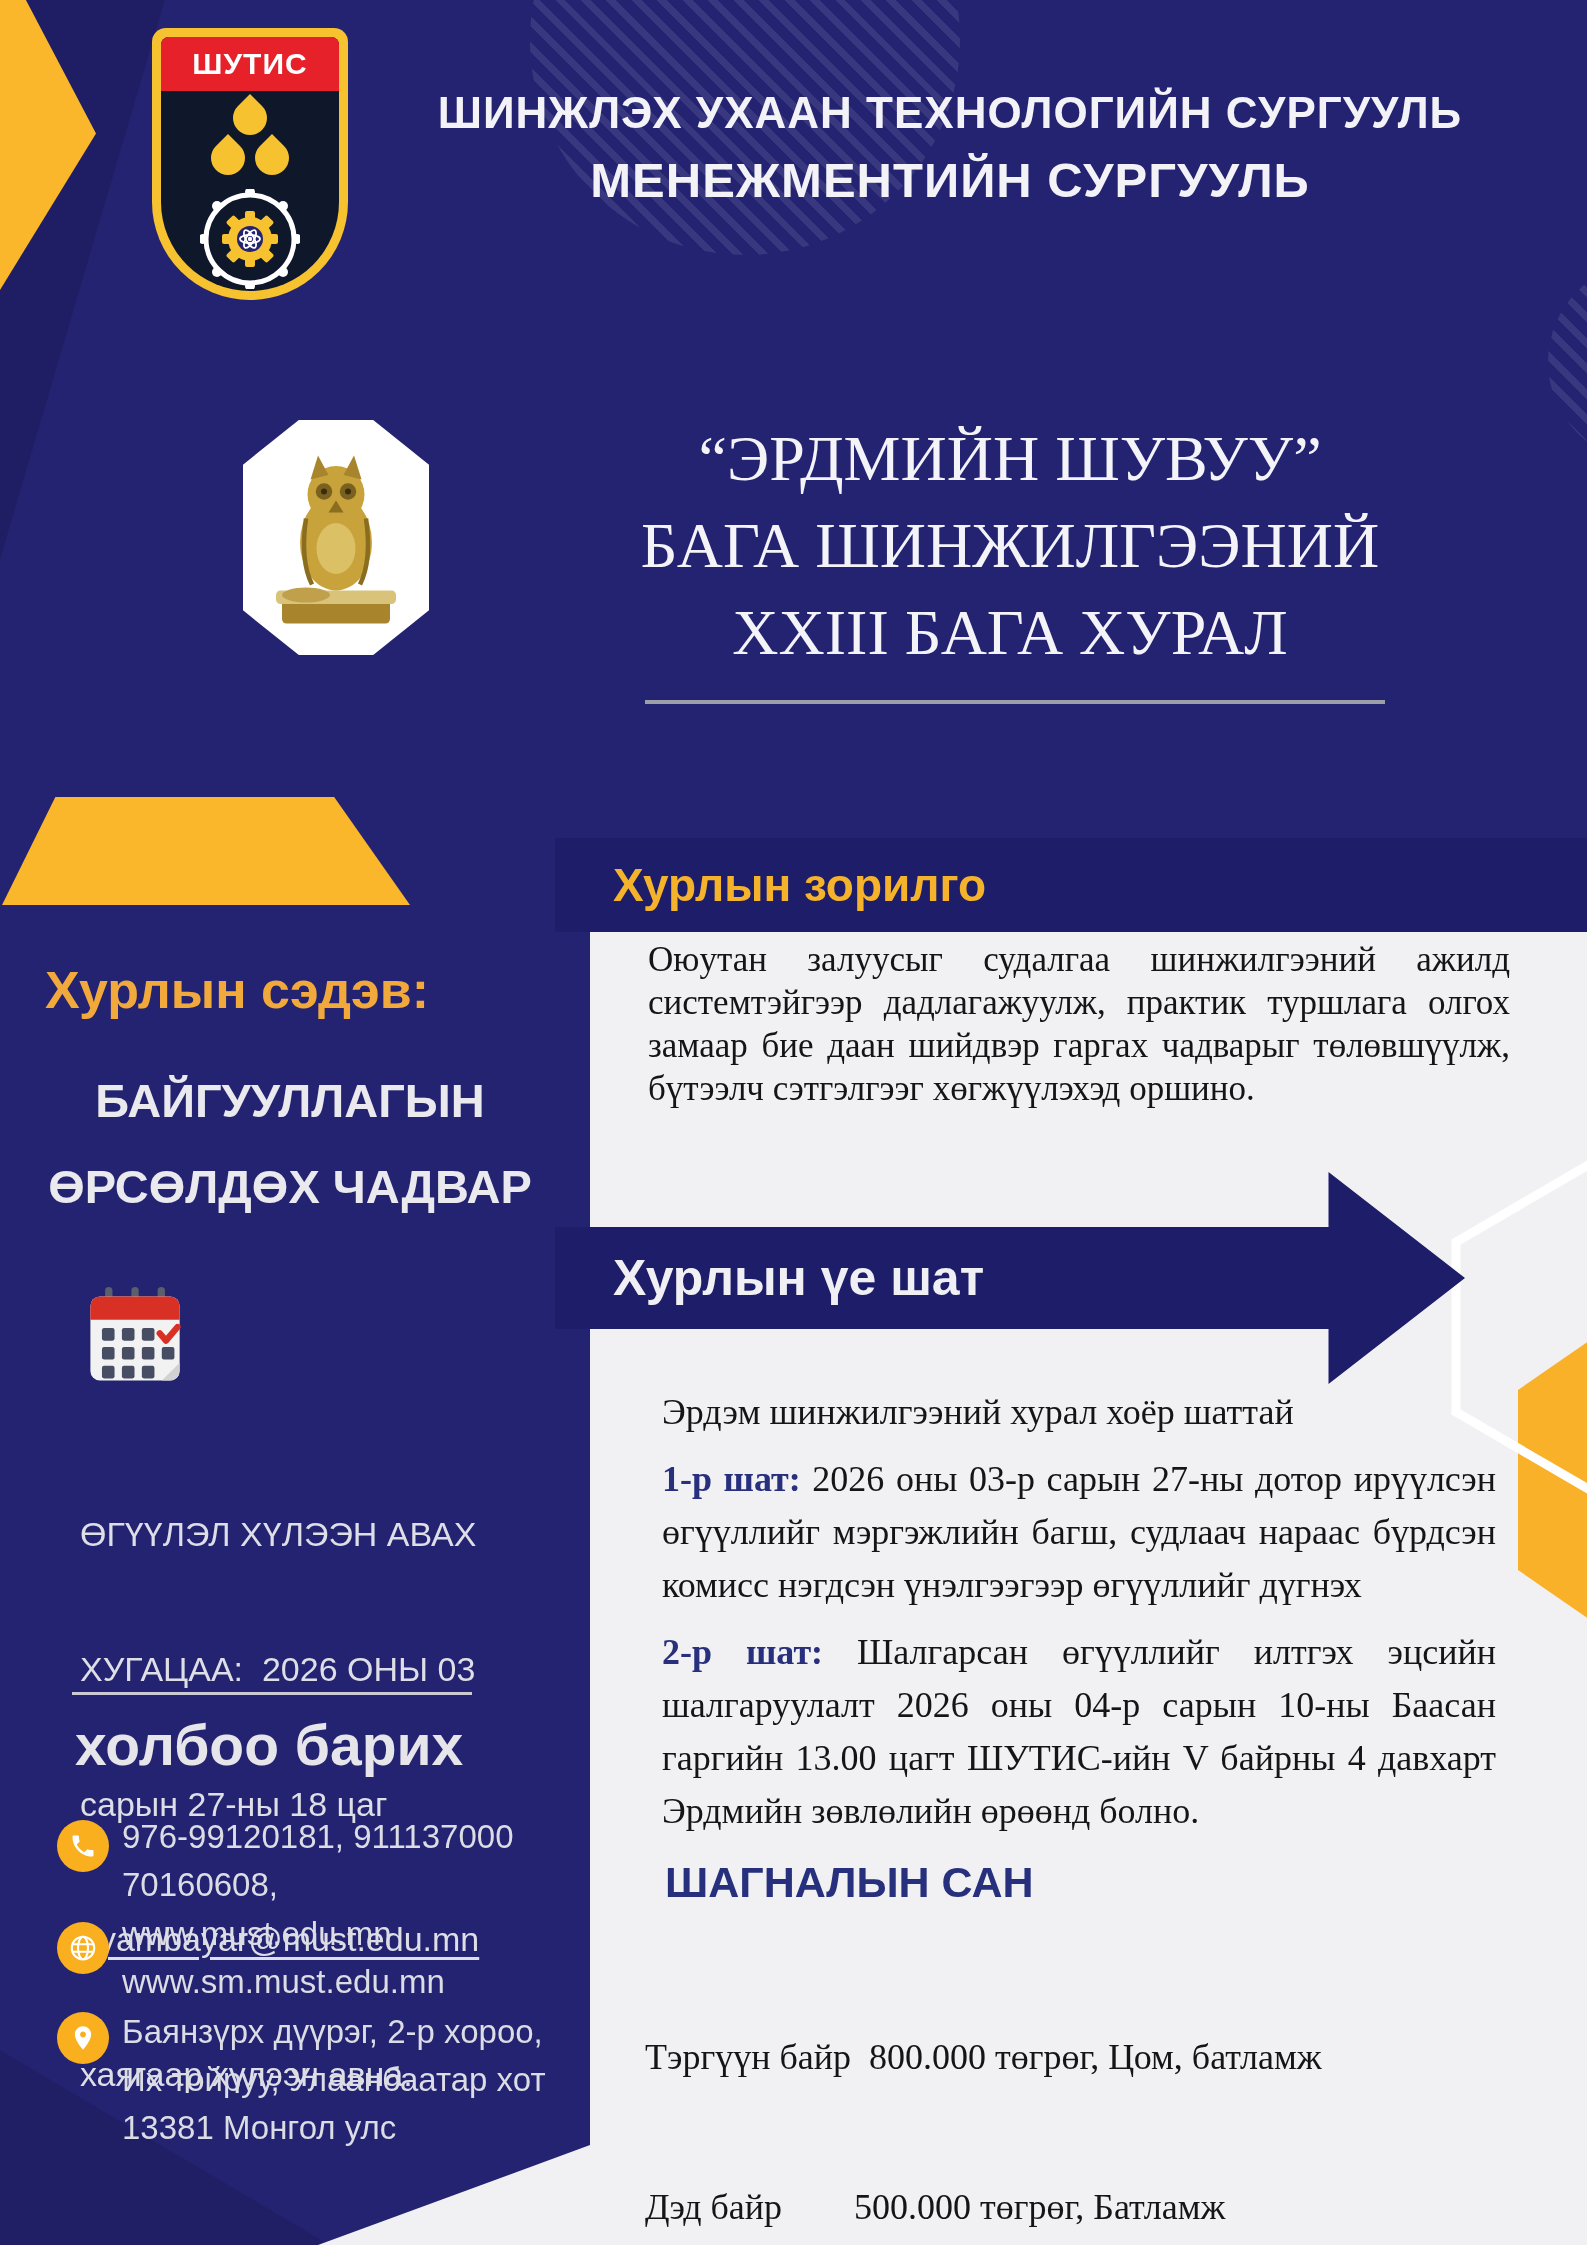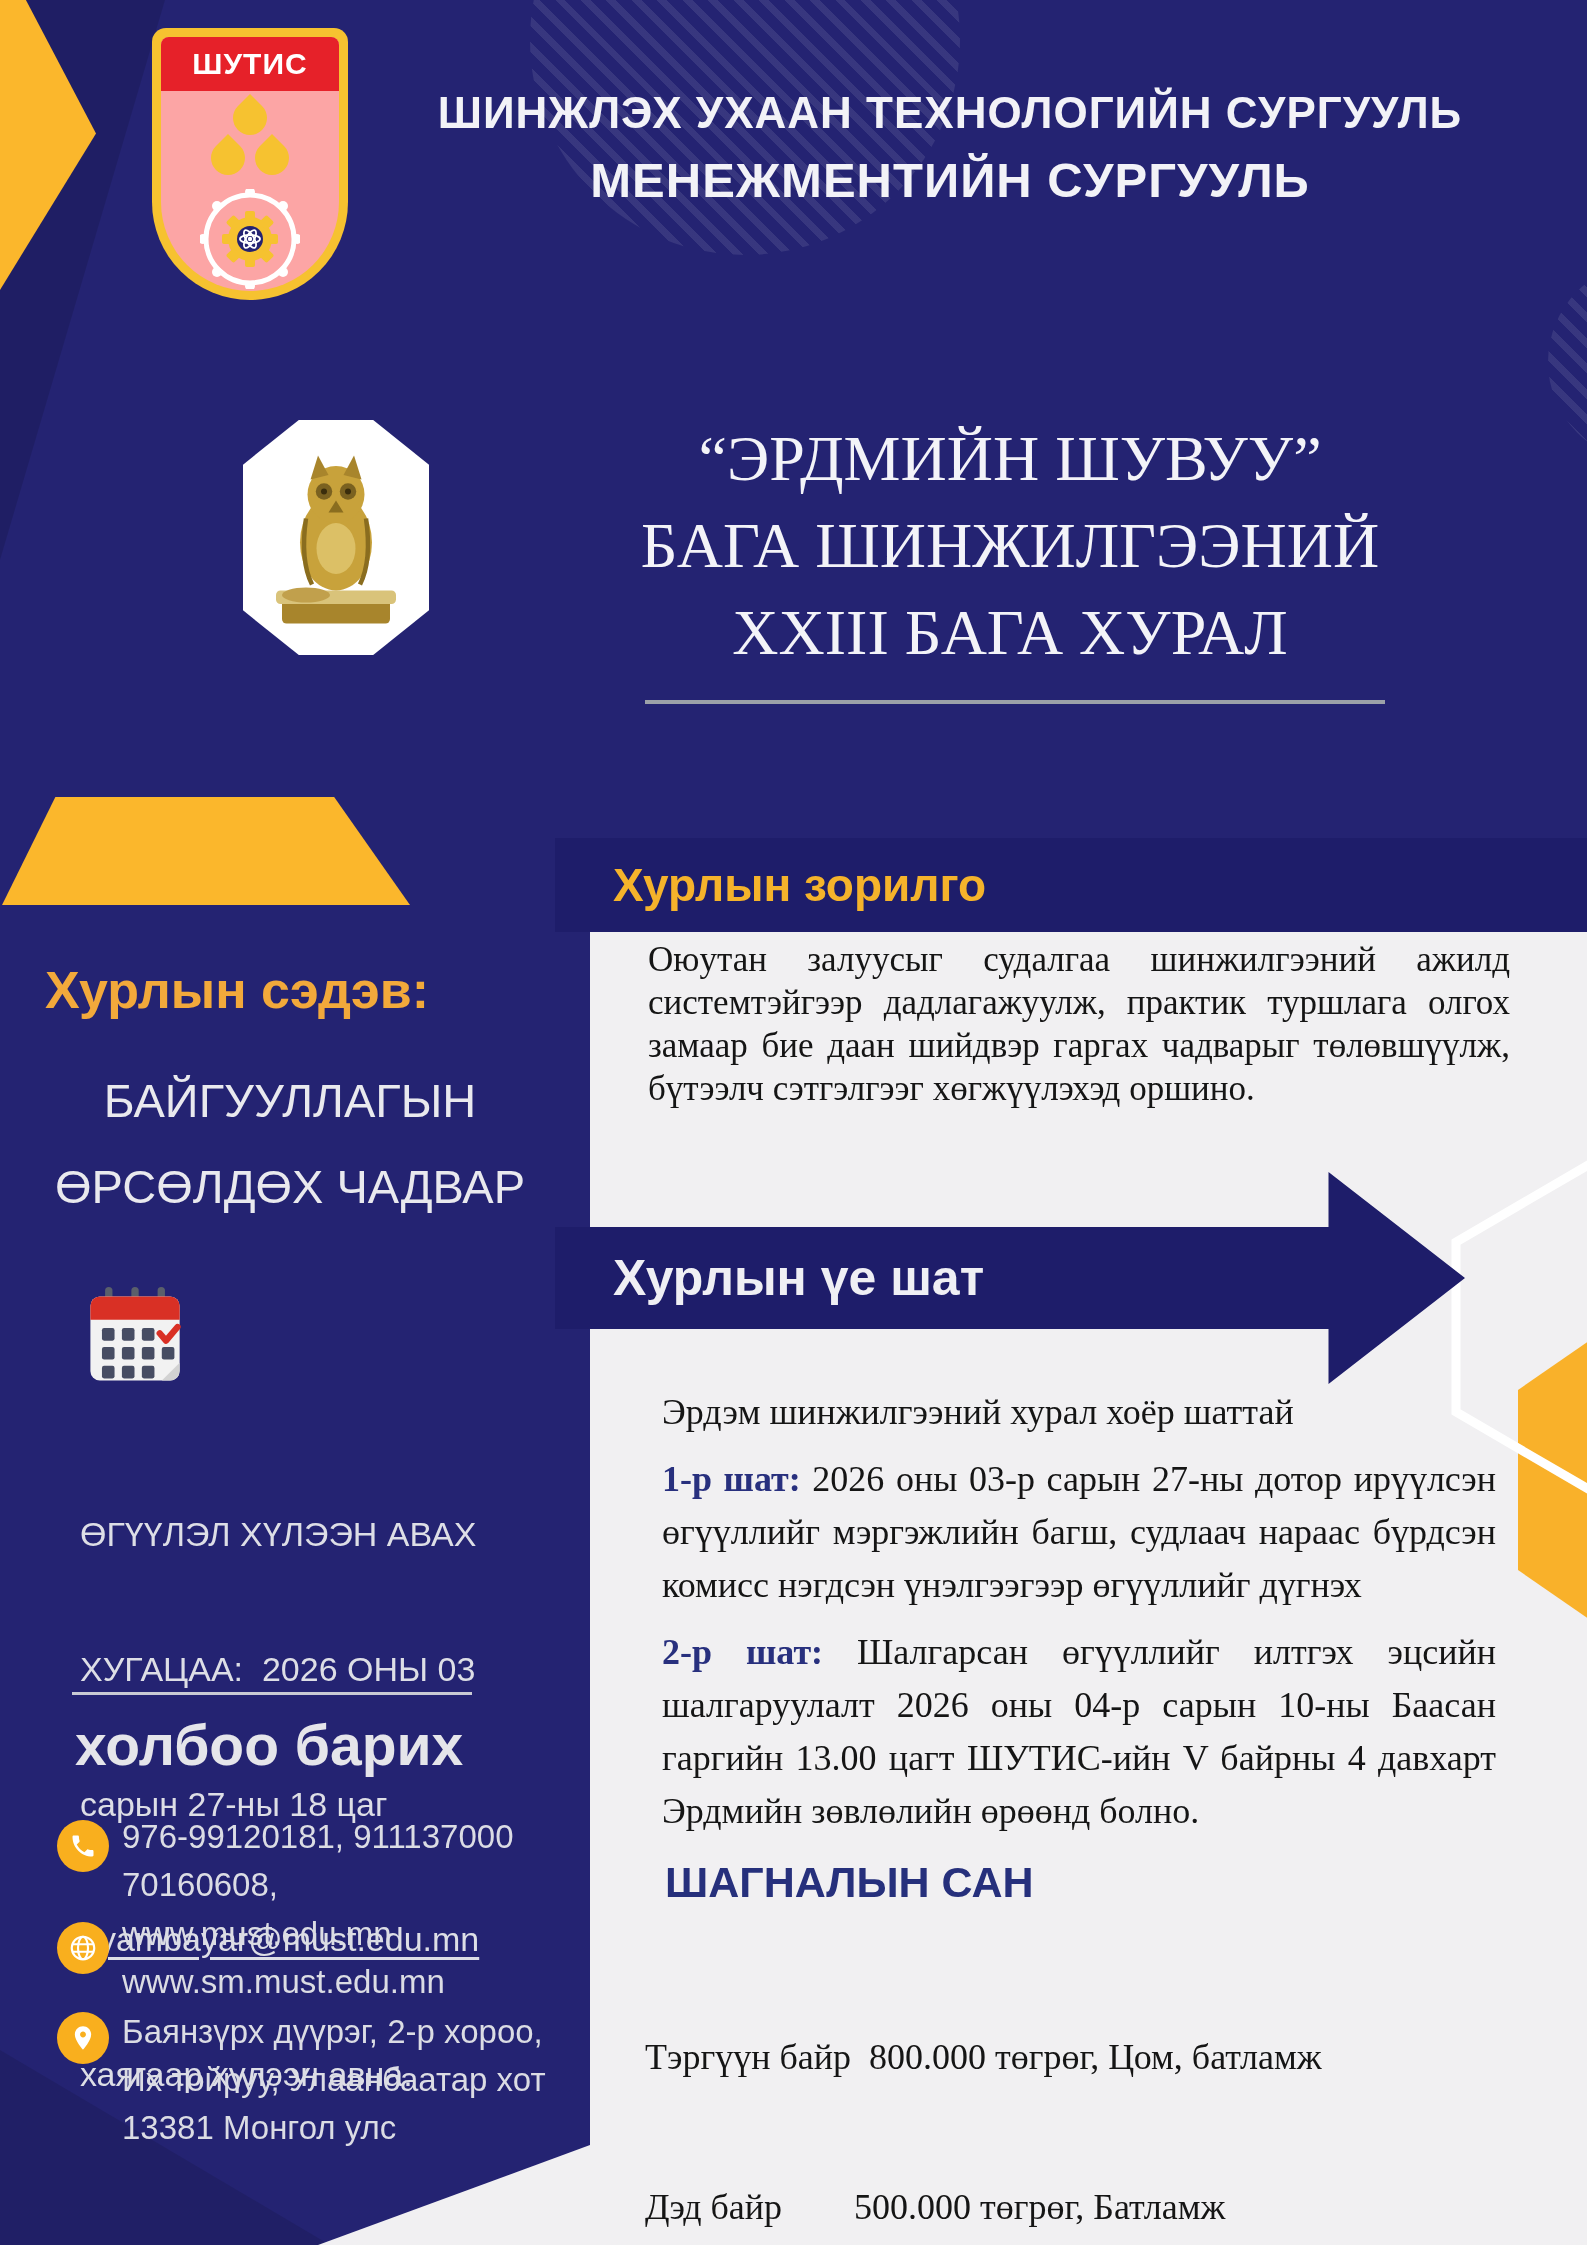--- a/index.html
+++ b/index.html
@@ -26,21 +26,21 @@
   .light-tri{left:318px;top:2145px;width:272px;height:100px;background:#F1F0F2;
     clip-path:polygon(100% 0,100% 100%,0 100%);}
   .hex-yellow{left:1518px;top:1300px;width:260px;height:360px;background:#F9B12A;
     clip-path:polygon(50% 0,100% 25%,100% 75%,50% 100%,0 75%,0 25%);}
   .hex-outline{left:1432px;top:1145px;}
 
   
   .logo{left:152px;top:28px;width:196px;height:272px;background:#F6C230;
     border-radius:14px 14px 98px 98px;}
   .logo-inner{position:absolute;left:9px;top:9px;width:178px;height:254px;
-    background:#fca5a5;border-radius:8px 8px 90px 90px;overflow:hidden;}
+    background:#0f172a;border-radius:8px 8px 90px 90px;overflow:hidden;}
   .logo-red{position:absolute;left:-9px;top:0;width:196px;height:54px;background:#E62129;
     display:flex;align-items:center;justify-content:center;
     color:#fff;font-weight:bold;font-size:30px;letter-spacing:1px;}
   .drops{position:absolute;left:0;top:62px;width:178px;height:84px;}
   .drop{position:absolute;width:34px;height:34px;background:#F6C230;
     border-radius:0 50% 50% 50%;transform:rotate(45deg);}
   .drop.d1{left:72px;top:2px;}
   .drop.d2{left:50px;top:42px;}
   .drop.d3{left:94px;top:42px;}
   .emblem{position:absolute;left:39px;top:152px;width:100px;height:100px;}
@@ -54,21 +54,21 @@
     display:flex;align-items:center;justify-content:center;}
 
   .main-title{left:535px;top:415px;width:950px;text-align:center;
     font-family:"Liberation Serif",serif;font-weight:normal;color:#F3F3F8;
     font-size:64px;line-height:87px;}
   .title-divider{left:645px;top:700px;width:740px;height:4px;background:#9CA1A9;}
 
   
   .sedev-label{left:45px;top:960px;font-size:52px;font-weight:bold;color:#F2A93B;}
   .topic{left:28px;top:1058px;width:524px;text-align:center;font-size:47px;
-    font-weight:normal;color:#E9E9EE;line-height:86px;}
+    font-weight:bold;color:#E9E9EE;line-height:86px;}
   .calendar{left:82px;top:1285px;}
   .deadline{left:80px;top:1422px;width:450px;font-size:34px;color:#DDDEE6;
     line-height:45px;white-space:pre-wrap;}
   .deadline .email{text-decoration:underline;text-underline-offset:6px;}
   .sidebar-divider{left:72px;top:1692px;width:400px;height:3px;background:#C9CAD4;}
   .contact-title{left:75px;top:1712px;font-size:57px;font-weight:bold;color:#E5E5EA;}
   .c-icon{width:52px;height:52px;border-radius:50%;background:#F9AF1E;
     display:flex;align-items:center;justify-content:center;}
   .c-icon.i1{left:57px;top:1820px;}
   .c-icon.i2{left:57px;top:1922px;}

